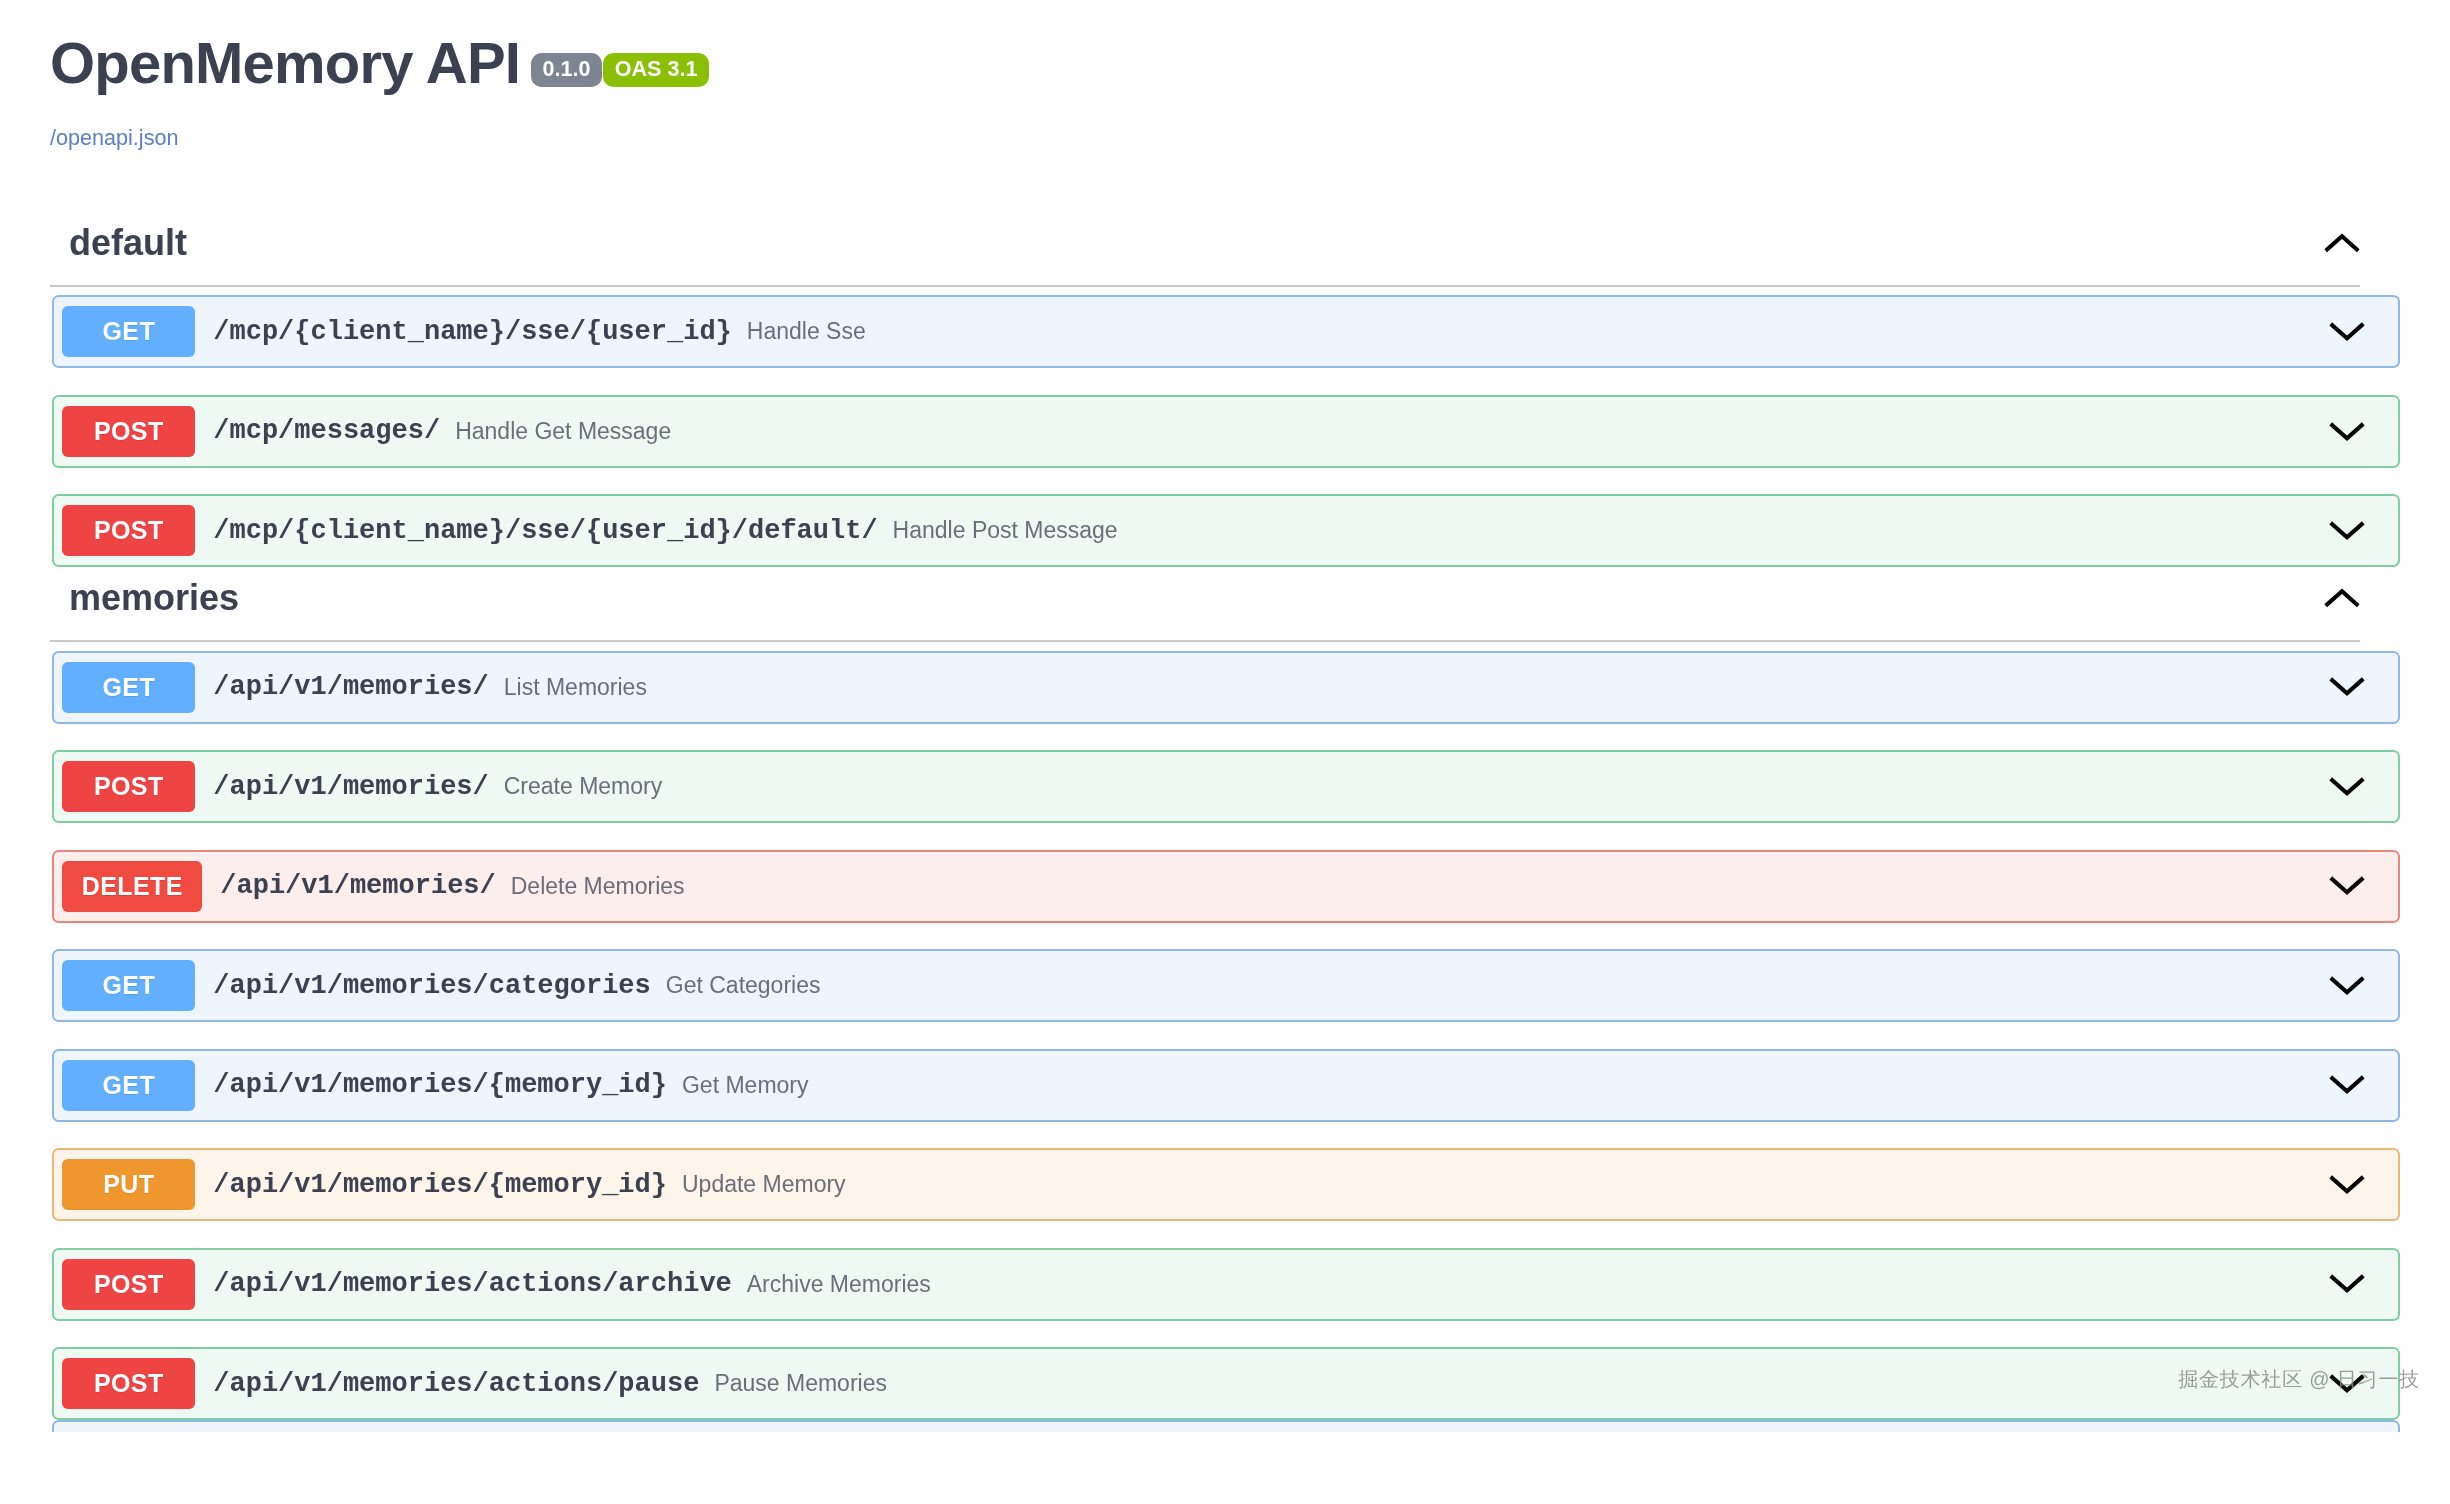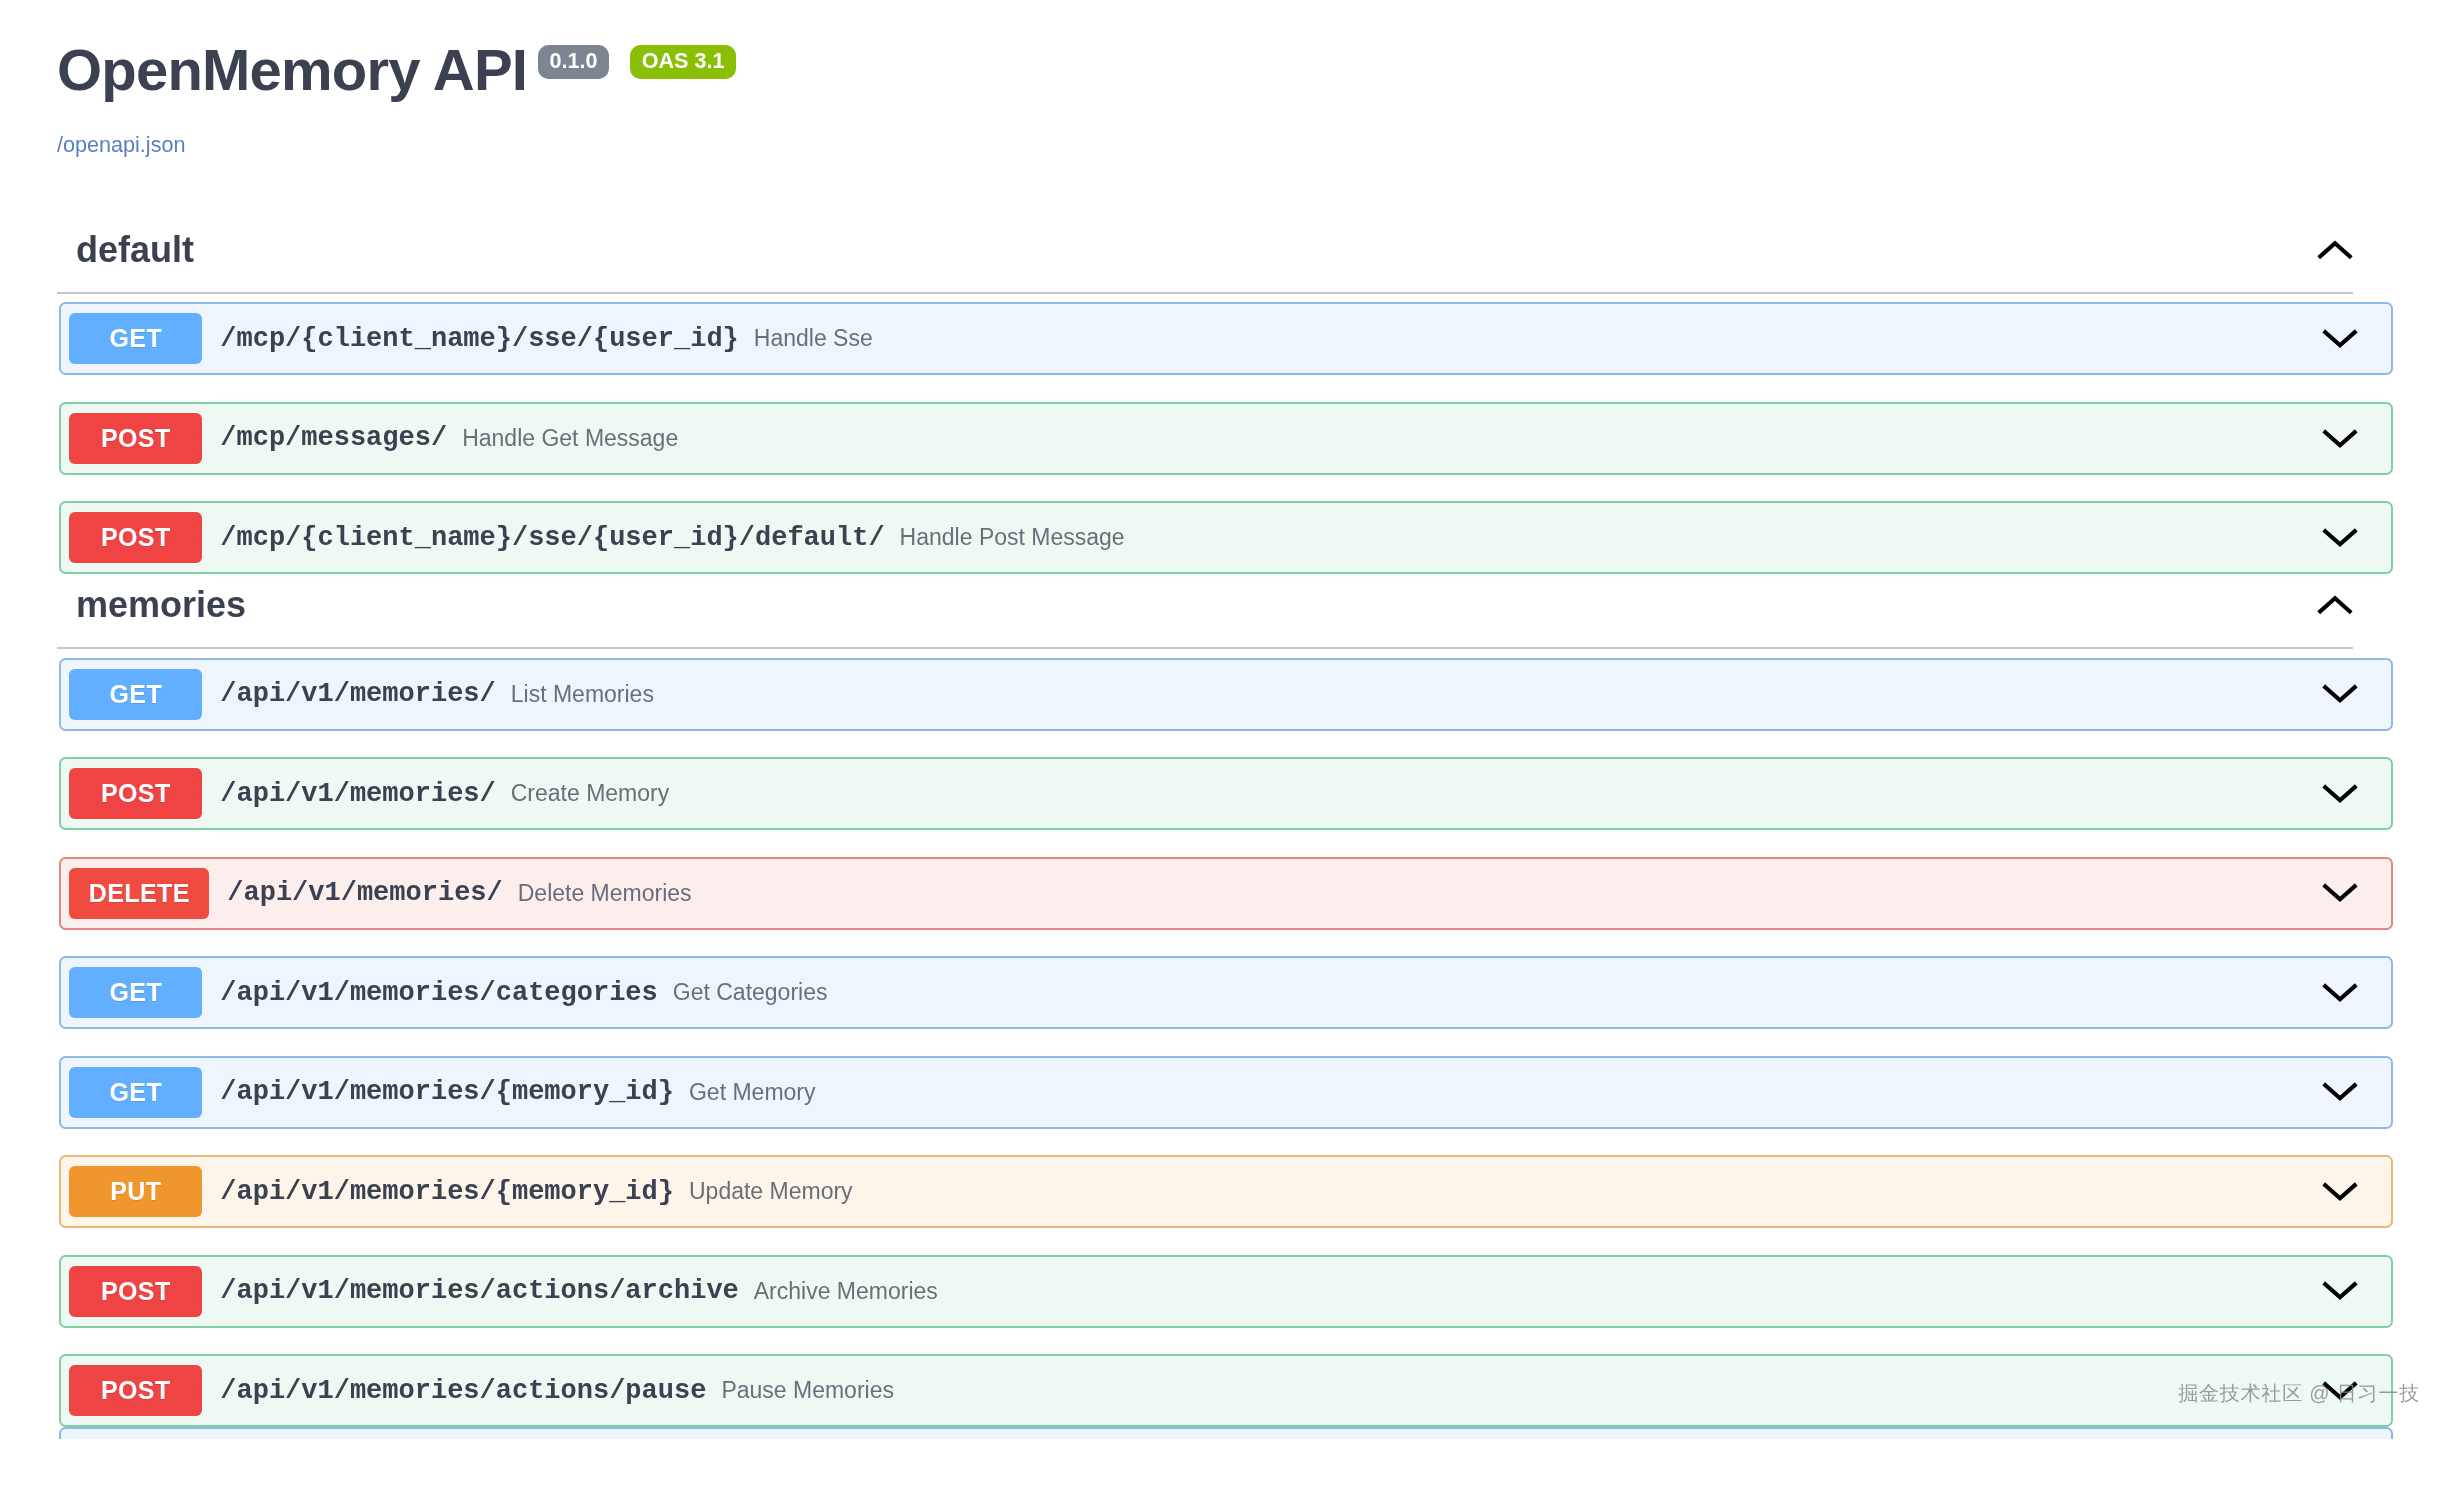--- a/index.html
+++ b/index.html
@@ -6,44 +6,44 @@
 
   body {
     width: 2450px;
     height: 1505px;
     background: #ffffff;
     font-family: "Liberation Sans", sans-serif;
     overflow: hidden;
     position: relative;
   }
 
-  .page { padding: 11px; position: relative; }
+  .page { padding: 4px; position: relative; }
 
   
   .api-header {
     padding: 30px 0 0 46px;
   }
   .title-row {
     display: flex;
     align-items: flex-start;
     gap: 0;
   }
   .api-title {
     font-size: 58px;
     font-weight: bold;
     color: #3b4151;
     letter-spacing: -0.8px;
     line-height: 1.0;
     font-family: "Liberation Sans", sans-serif;
   }
   .badges {
     display: flex;
-    gap: 21px;
+    gap: 1px;
     margin-left: 10.8px;
-    margin-top: 4px;
+    margin-top: 19px;
   }
   .badge {
     display: inline-flex;
     align-items: center;
     justify-content: center;
     color: #ffffff;
     font-size: 21.6px;
     font-weight: bold;
     border-radius: 10.8px;
     padding: 4.1px 11.6px 5.8px 11.6px;

